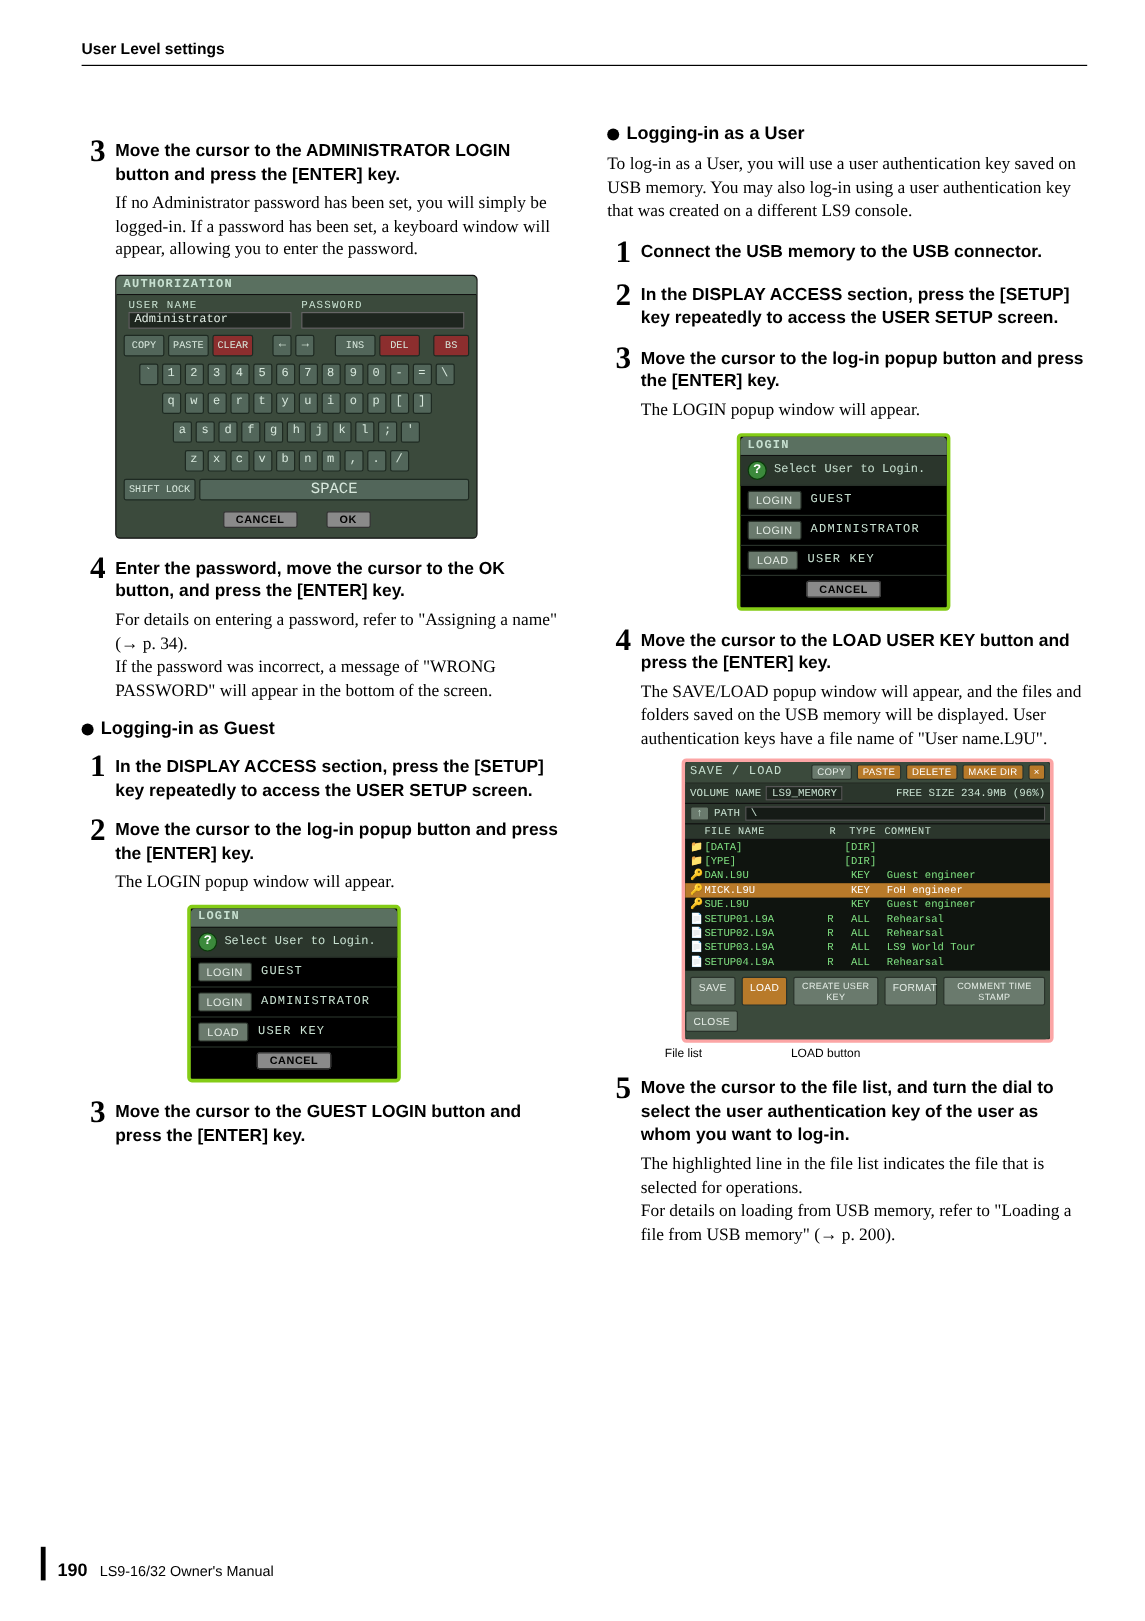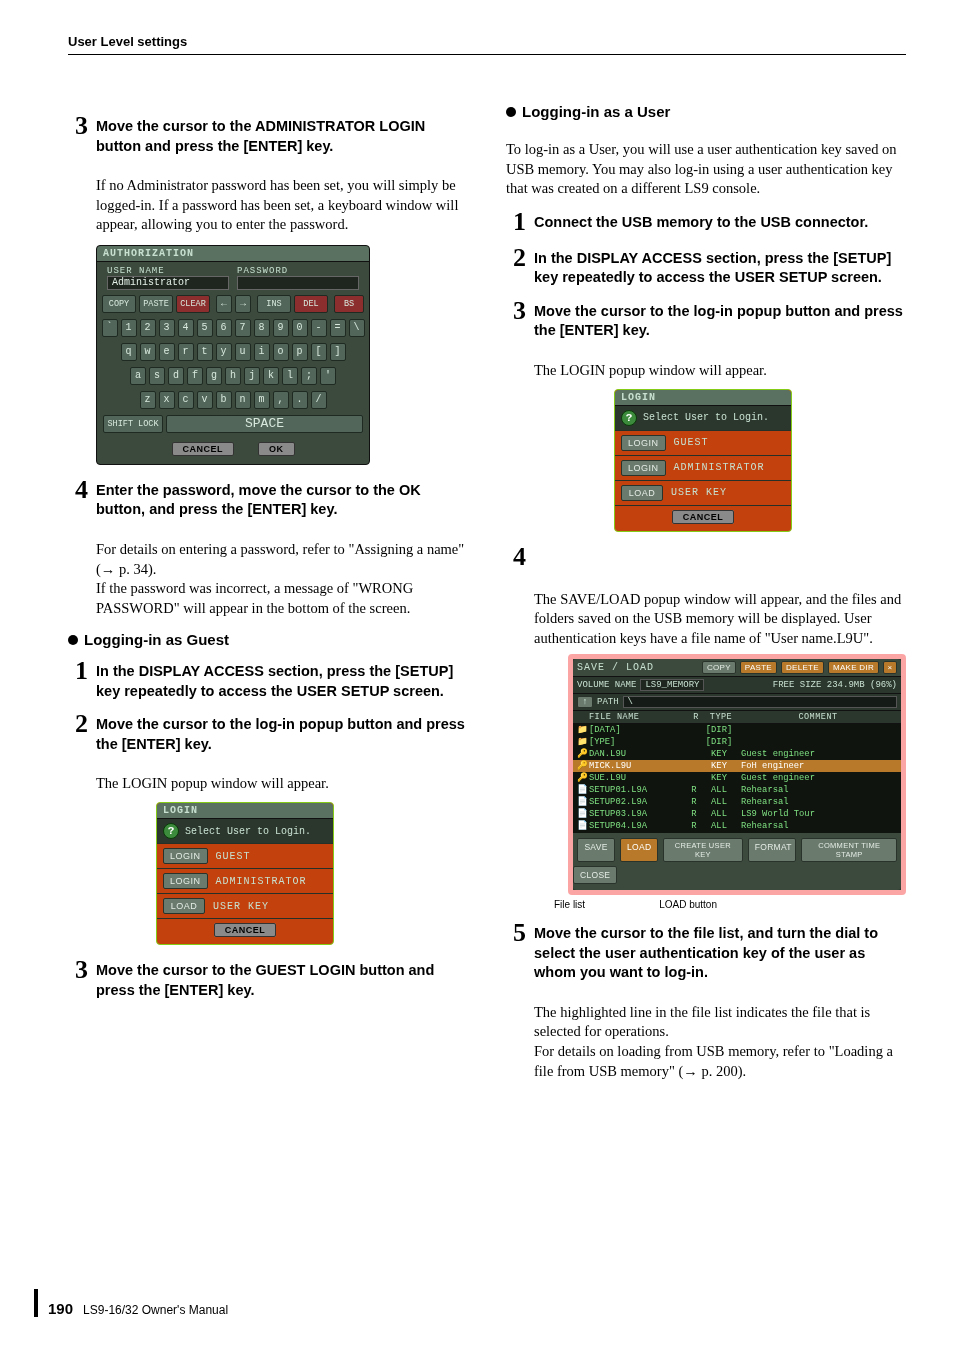--- a/index.html
+++ b/index.html
@@ -49,39 +49,39 @@
     font-weight: bold;
     font-size: 14.5px;
     line-height: 1.35;
     margin-top: 4px;
   }
   .body-t {
     font-family: "Times New Roman", serif;
     font-size: 14.5px;
     line-height: 1.35;
     margin-left: 28px;
-    margin-top: 20px;
+    margin-top: 4px;
   }
   .subhead {
     display: flex;
     align-items: center;
     gap: 6px;
     font-family: Arial, Helvetica, sans-serif;
     font-weight: bold;
     font-size: 15px;
     margin-top: 13px;
     margin-bottom: 8px;
   }
   .bullet {
     width: 10px; height: 10px; background: #000; border-radius: 50%;
     display: inline-block;
   }
   
   .authpanel {
-    width: 274px;
+    width: 302px;
     margin: 10px 0 12px 28px;
     background: #3b4a3c;
     border: 1px solid #111;
     border-radius: 4px;
     color: #c7e0d0;
     font-family: "Courier New", monospace;
     font-size: 10px;
   }
   .authpanel .titlebar {
     background: #5a7060;
@@ -115,22 +115,22 @@
   .btn-s {
     background:#8a8a8a; border:1px solid #333; color:#000;
     font-size:9px; padding:1px 10px; border-radius:2px; font-family:Arial;
     letter-spacing: .5px; font-weight:bold;
   }
 
   
   .loginpanel {
     width: 178px;
     margin: 8px 0 12px 88px;
-    background: #c2410c;
-    border:1px solid #84cc16;
+    background: #000000;
+    border:3px solid #84cc16;
     border-radius:4px;
     color:#c7e0d0;
     font-family:"Courier New", monospace;
     font-size:10px;
   }
   .loginpanel .titlebar {
     background:#5a7060; padding:2px 6px; font-weight:bold; letter-spacing:1px;
     border-bottom:1px solid #111; border-radius:4px 4px 0 0;
   }
   .loginpanel .hint {
@@ -149,24 +149,24 @@
   .login-btn {
     background:#6a7a6d; border:1px solid #2a332b; color:#e4ece5;
     font-size:9px; padding:2px 6px; border-radius:2px; min-width:42px;
     text-align:center;font-family:Arial; letter-spacing:.5px;
   }
   .login-lab { letter-spacing:1px; }
   .loginpanel .cancelrow { text-align:center; padding:6px 0 8px; }
 
   
   .savepanel {
-    width: 338px;
+    width: 310px;
     margin: 6px 0 4px 62px;
     background:#2e3a30;
-    border:5px solid #fca5a5;
+    border:3px solid #fca5a5;
     border-radius:4px;
     color:#c7e0d0;
     font-family:"Courier New", monospace;
     font-size:9px;
   }
   .savepanel .toprow {
     display:flex; align-items:center; gap:4px;
     padding:2px 4px; background:#3b4a3c; border-bottom:1px solid #111;
     border-radius:4px 4px 0 0;
   }
@@ -190,21 +190,21 @@
   .pathrow .arrow { background:#6a7a6d;border:1px solid #2a332b;width:16px;text-align:center;border-radius:2px; }
   .pathbox { background:#151b16; border:1px solid #555; padding:0 4px; flex:1; }
   .colsrow {
     display:flex; padding:1px 4px; background:#2b362c;
     border-top:1px solid #111; border-bottom:1px solid #111;
   }
   .colsrow span { font-size:8.5px; letter-spacing:.5px; }
   .c-file { flex: 0 0 100px; }
   .c-rw { flex: 0 0 14px; text-align:center; }
   .c-type { flex: 0 0 36px; text-align:center; }
-  .c-comment { flex: 1; text-align:center; }
+  .c-comment { flex: 1; text-align:left; }
   .filelist { background:#0f140f; padding:0 0 1px 0; }
   .frow {
     display:flex; padding:0 4px; font-size:8.8px; line-height:12px;
     color:#7fe080;
   }
   .frow.sel { background:#b87a2a; color:#fff; }
   .frow .ico { width:12px; display:inline-block; }
   .frow .fname { flex:0 0 98px; white-space:nowrap; overflow:hidden; }
   .frow .rw { flex:0 0 14px; text-align:center; }
   .frow .type { flex:0 0 36px; text-align:center; }
@@ -443,20 +443,21 @@
               <span class="login-lab">USER KEY</span>
             </div>
           </div>
         <div class="cancelrow">
           <span class="btn-s">CANCEL</span>
         </div>
       </div>
 
       <div class="step">
         <div class="step-n">4</div>
+        <div class="step-h">Move the cursor to the LOAD USER KEY button and press the [ENTER] key.</div>
       </div>
       <div class="body-t">The SAVE/LOAD popup window will appear, and the files and folders saved on the USB memory will be displayed. User authentication keys have a file name of "User name.L9U".</div>
 
       <div class="savepanel">
         <div class="toprow">
           <span class="tlabel">SAVE / LOAD</span>
           <span style="flex:1"></span>
           <span class="tbtn">COPY</span>
           <span class="tbtn or">PASTE</span>
           <span class="tbtn or">DELETE</span>

